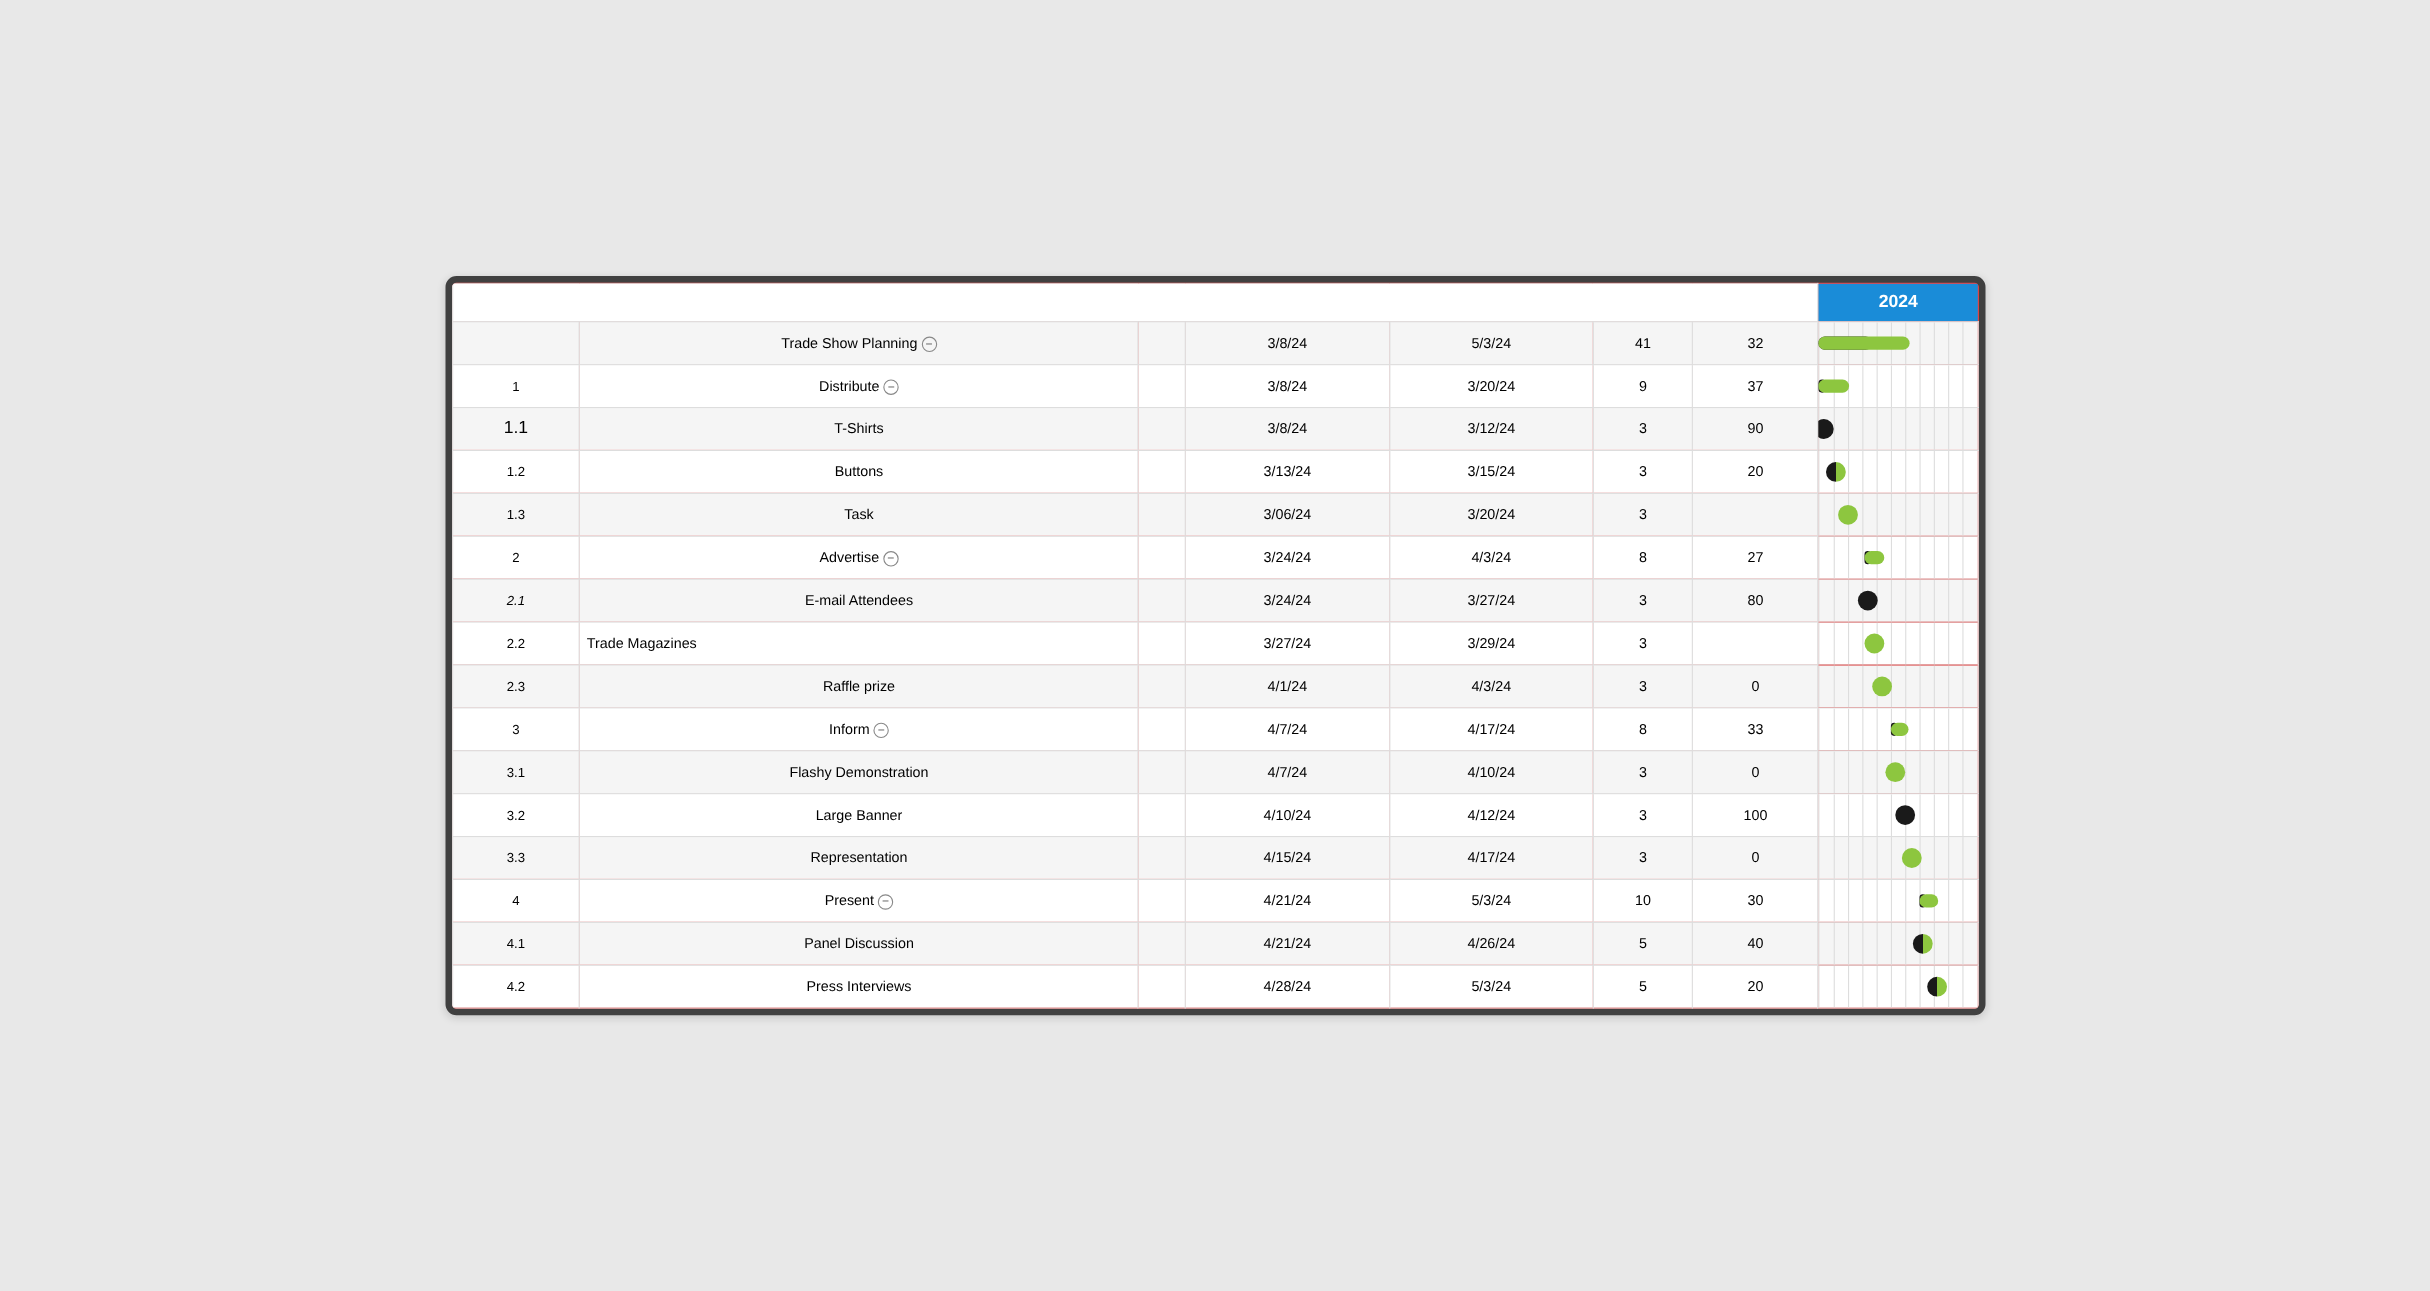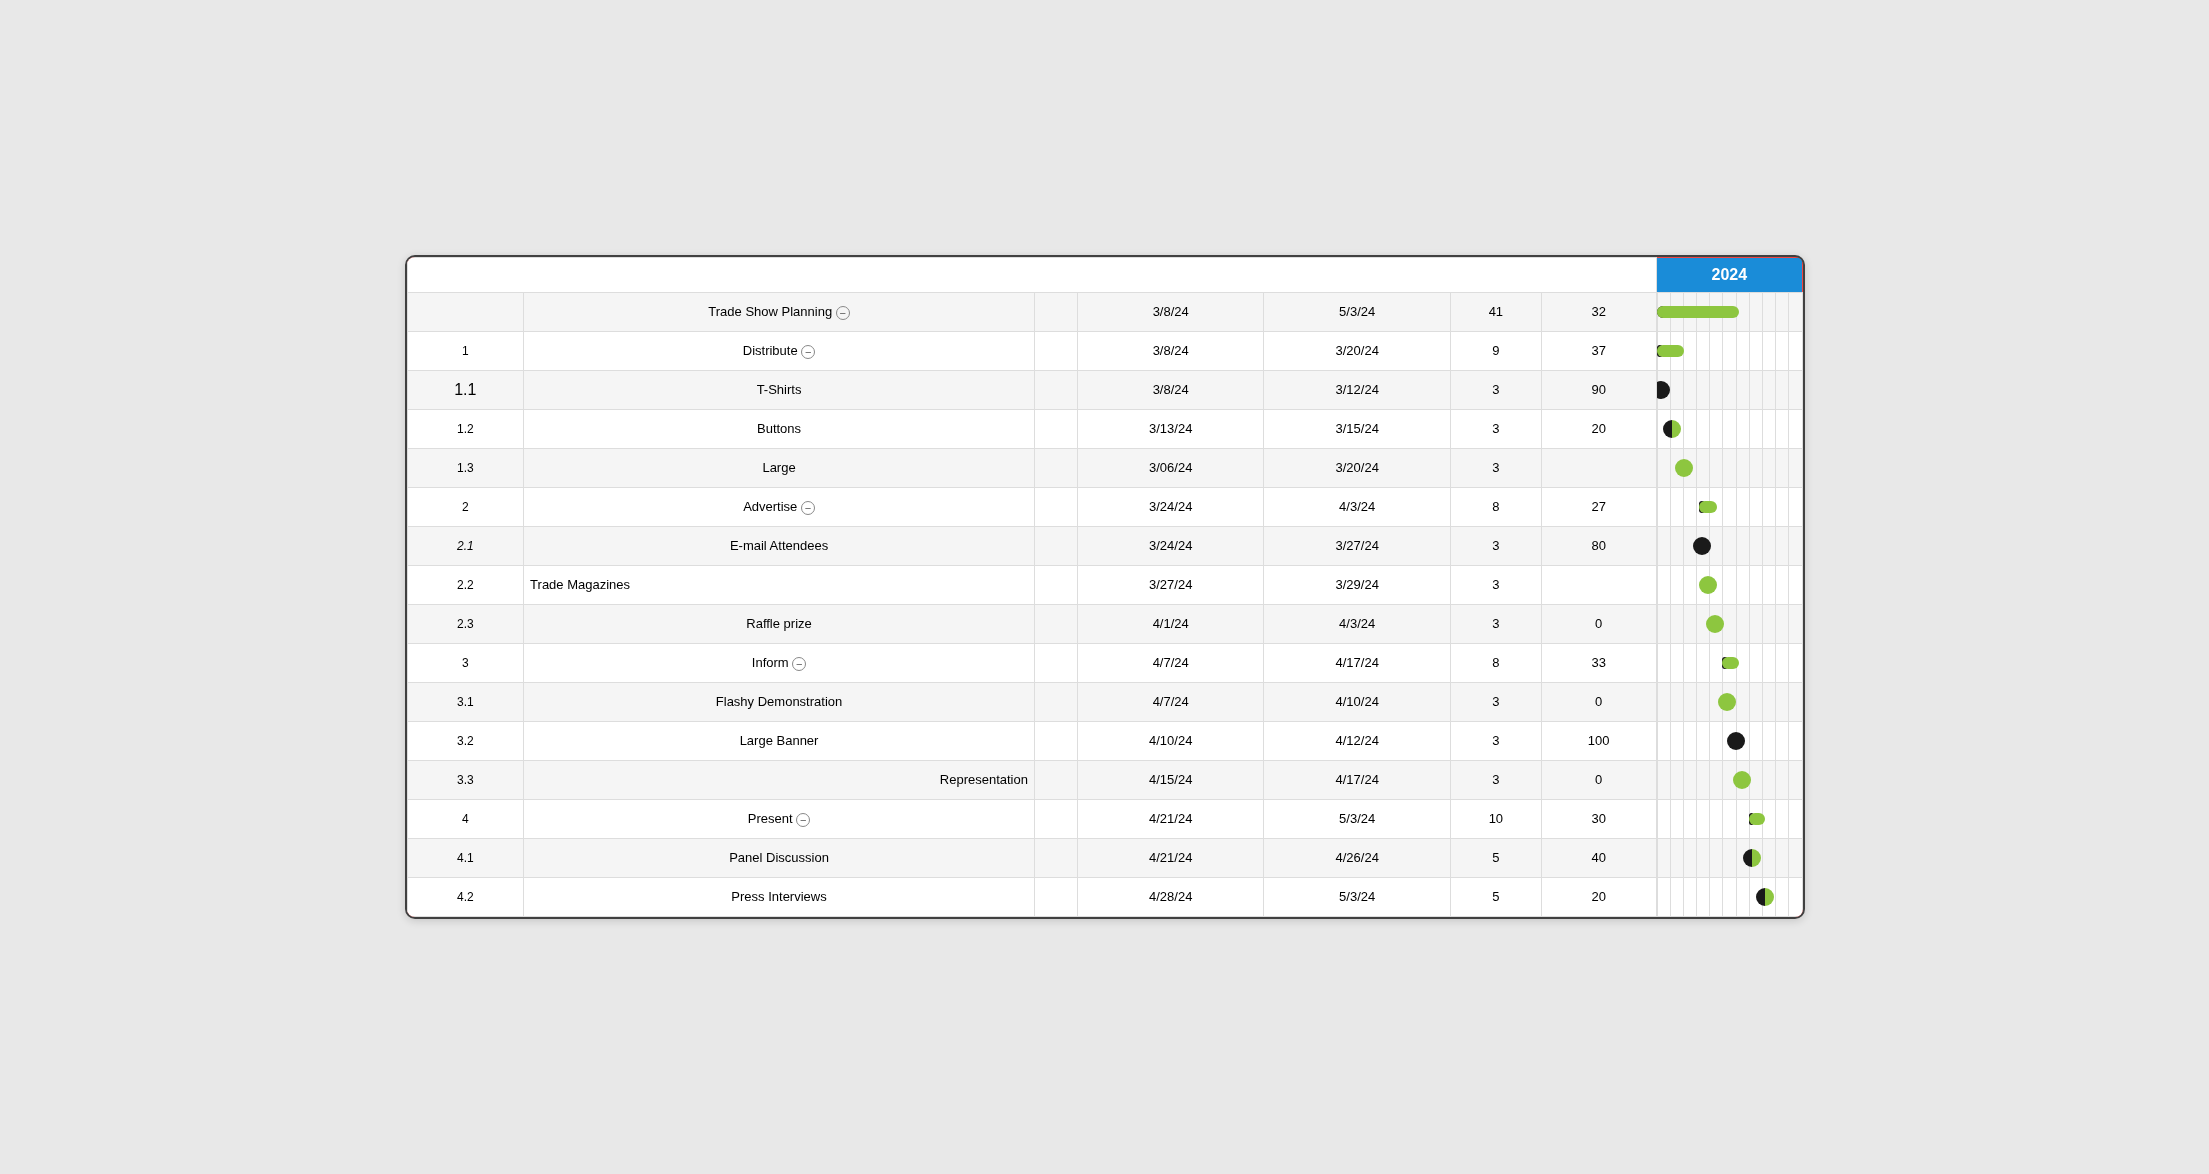--- a/index.html
+++ b/index.html
@@ -8,21 +8,21 @@
       font-family: Arial, sans-serif;
       display: flex;
       justify-content: center;
       align-items: center;
       min-height: 100vh;
       padding: 20px;
     }
     .gantt-container {
       background: #ef4444;
       border-radius: 10px;
-      border: 2px solid #404040;
+      border: 6px solid #404040;
       overflow: hidden;
       width: 100%;
       max-width: 1400px;
       box-shadow: 0 2px 8px rgba(0,0,0,0.15);
     }
     table {
       width: 100%;
       border-collapse: collapse;
       font-size: 13px;
     }
@@ -178,21 +178,21 @@
               <div style="position:absolute;left:63.63636363636363%;top:0;bottom:0;width:1px;background:#ddd;z-index:0;"></div>
               <div style="position:absolute;left:72.72727272727273%;top:0;bottom:0;width:1px;background:#ddd;z-index:0;"></div>
               <div style="position:absolute;left:81.81818181818183%;top:0;bottom:0;width:1px;background:#ddd;z-index:0;"></div>
               <div style="position:absolute;left:90.9090909090909%;top:0;bottom:0;width:1px;background:#ddd;z-index:0;"></div>
               <div style="position:absolute;left:calc(10.557184750733137% - 9px);width:18px;height:18px;top:50%;transform:translateY(-50%);background:linear-gradient(to right, #1a1a1a 50%, #8dc63f 50%);border-radius:50%;z-index:2;"></div>
             </div>
           </td>
         </tr>
         <tr>
           <td style="font-size: 12px;">1.3</td>
-          <td style="text-align: center; white-space: nowrap;">Large</td>
+          <td style="text-align: center; white-space: nowrap;">Task</td>
           <td></td>
           <td>3/06/24</td>
           <td>3/20/24</td>
           <td>3</td>
           <td></td>
           <td colspan="11" style="padding: 0px; position: relative; border-left: 1px solid rgb(221, 221, 221);">
             <div style="position:relative;width:100%;height:38px;overflow:hidden;">
               <div style="position:absolute;left:0%;top:0;bottom:0;width:1px;background:#ddd;z-index:0;"></div>
               <div style="position:absolute;left:9.090909090909092%;top:0;bottom:0;width:1px;background:#ddd;z-index:0;"></div>
               <div style="position:absolute;left:18.181818181818183%;top:0;bottom:0;width:1px;background:#ddd;z-index:0;"></div>
@@ -380,21 +380,21 @@
               <div style="position:absolute;left:63.63636363636363%;top:0;bottom:0;width:1px;background:#ddd;z-index:0;"></div>
               <div style="position:absolute;left:72.72727272727273%;top:0;bottom:0;width:1px;background:#ddd;z-index:0;"></div>
               <div style="position:absolute;left:81.81818181818183%;top:0;bottom:0;width:1px;background:#ddd;z-index:0;"></div>
               <div style="position:absolute;left:90.9090909090909%;top:0;bottom:0;width:1px;background:#ddd;z-index:0;"></div>
               <div style="position:absolute;left:calc(54.54545454545454% - 9px);width:18px;height:18px;top:50%;transform:translateY(-50%);background:#1a1a1a;border-radius:50%;z-index:2;"></div>
             </div>
           </td>
         </tr>
         <tr>
           <td style="font-size: 12px;">3.3</td>
-          <td style="text-align: right; white-space: nowrap; margin-top: 48px;">Representation</td>
+          <td style="text-align: center; white-space: nowrap; margin-top: 48px;">Representation</td>
           <td></td>
           <td>4/15/24</td>
           <td>4/17/24</td>
           <td>3</td>
           <td>0</td>
           <td colspan="11" style="padding: 0px; position: relative; border-left: 1px solid rgb(221, 221, 221);">
             <div style="position:relative;width:100%;height:38px;overflow:hidden;">
               <div style="position:absolute;left:0%;top:0;bottom:0;width:1px;background:#ddd;z-index:0;"></div>
               <div style="position:absolute;left:9.090909090909092%;top:0;bottom:0;width:1px;background:#ddd;z-index:0;"></div>
               <div style="position:absolute;left:18.181818181818183%;top:0;bottom:0;width:1px;background:#ddd;z-index:0;"></div>

